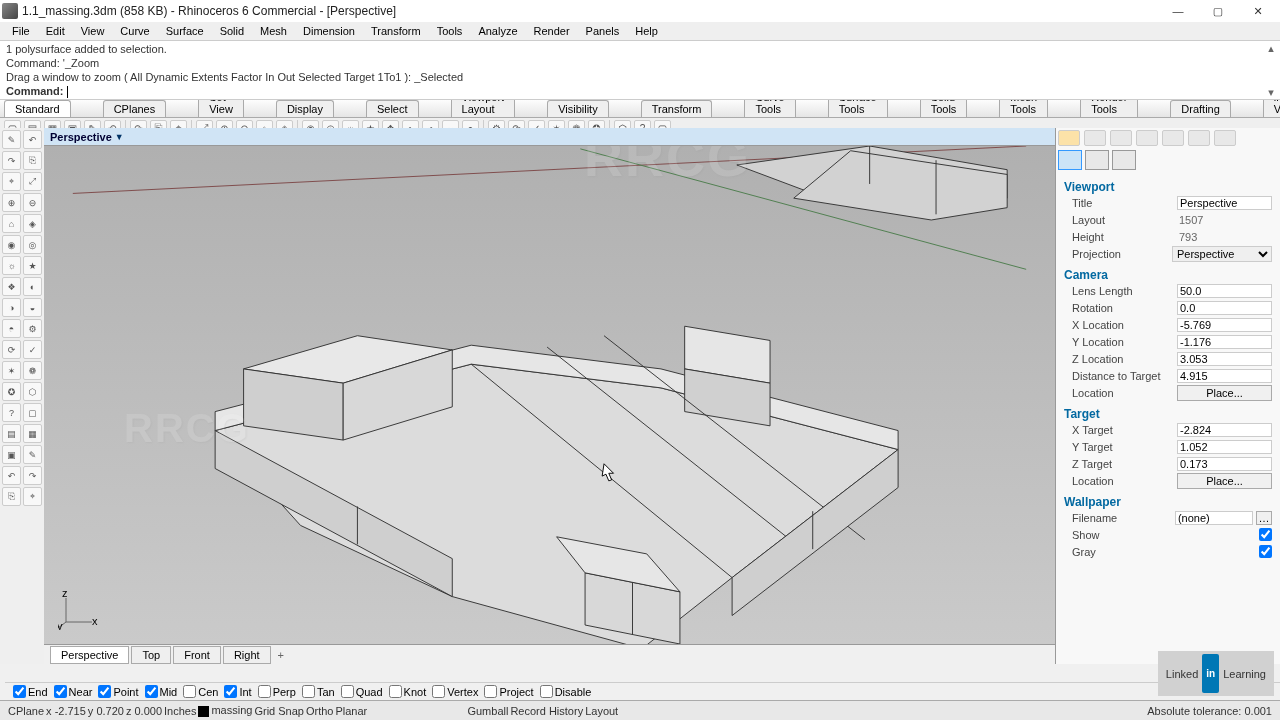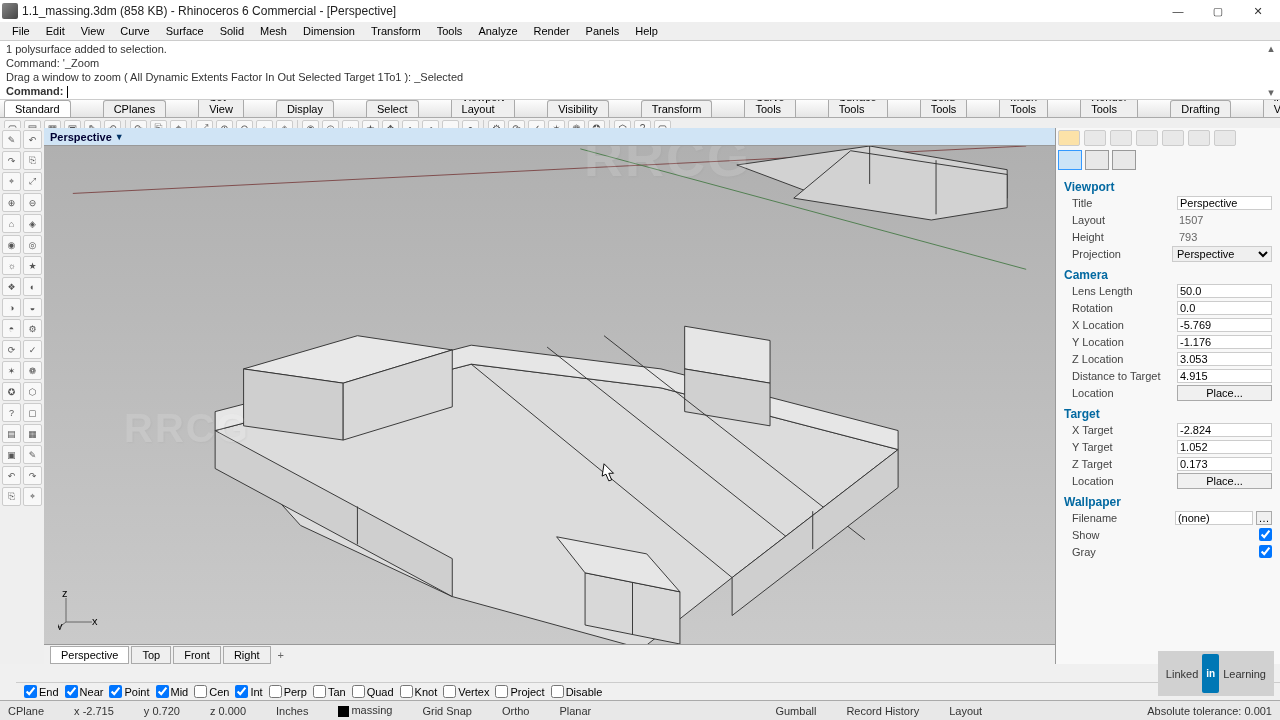--- a/index.html
+++ b/index.html
@@ -53,23 +53,23 @@
 .rp-section{padding:2px 8px;}
 .rp-title{font-weight:600;font-size:12px;color:#0369a1;margin-top:6px;}
 .rp-field{display:flex;justify-content:space-between;align-items:center;height:17px;font-size:11px;color:#444;}
 .rp-field .lbl{padding-left:8px;}
 .rp-field .val{width:95px;border:1px solid #ccc;background:#fff;padding:0 2px;color:#000;}
 .rp-field .static{width:95px;padding:0 2px;color:#666;}
 .rp-field button{width:95px;font-size:11px;border:1px solid #aaa;background:#f0f0f0;padding:1px 4px;text-align:center;}
 .rp-field select{width:100px;border:1px solid #ccc;font-size:11px;}
 .rp-field .chk{width:13px;height:13px;}
 
-.osnap{position:absolute;left:16px;right:0;bottom:20px;height:18px;background:#f0f0f0;border-top:1px solid #ccc;display:flex;align-items:center;gap:6px;padding:0 8px;font-size:11px;}
+.osnap{position:absolute;left:5px;right:0;bottom:20px;height:18px;background:#f0f0f0;border-top:1px solid #ccc;display:flex;align-items:center;gap:6px;padding:0 8px;font-size:11px;}
 .osnap label{display:flex;align-items:center;gap:2px;}
-.statusbar{position:absolute;left:0;right:0;bottom:0;height:20px;background:#e8e8e8;border-top:1px solid #aaa;display:flex;align-items:center;gap:30px;padding:0 8px;font-size:11px;color:#333;}
+.statusbar{position:absolute;left:0;right:0;bottom:0;height:20px;background:#e8e8e8;border-top:1px solid #aaa;display:flex;align-items:center;gap:2px;padding:0 8px;font-size:11px;color:#333;}
 .statusbar .filter{margin-left:auto;}
 .statusbar .color-sw{display:inline-block;width:11px;height:11px;background:#000;vertical-align:middle;margin-right:2px;}
 .statusbar .hl{font-weight:bold;margin-top:33px;}
 
 .watermark{position:absolute;color:#fff;font-size:54px;font-weight:800;opacity:.12;letter-spacing:2px;font-family:Arial;text-shadow:1px 1px 2px #888;}
 .linkedin{position:absolute;right:6px;bottom:24px;background:#d1d1d1;padding:3px 8px;font-size:11px;color:#333;display:flex;align-items:center;gap:4px;}
 .linkedin .li{background:#0077b5;color:#fff;padding:14px 4px;border-radius:2px;font-weight:bold;font-size:10px;}
 </style>
 </head>
 <body>

